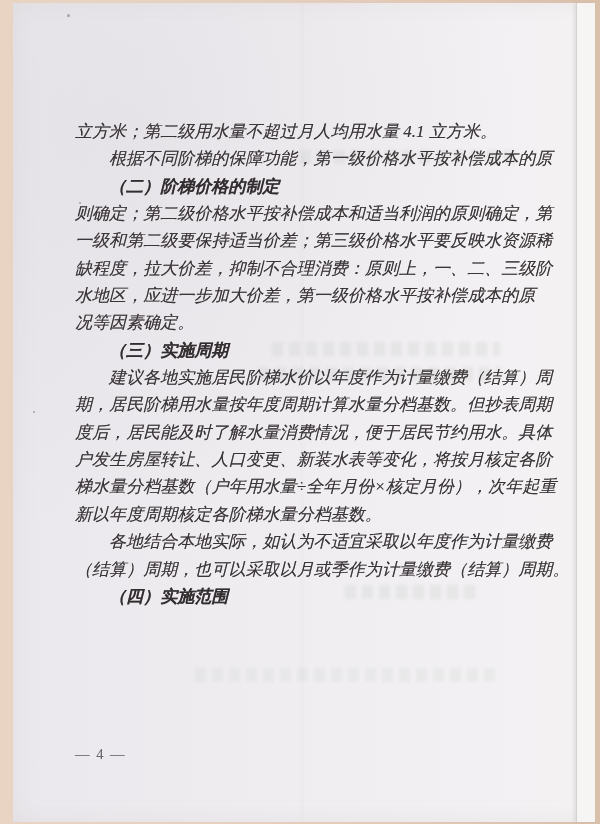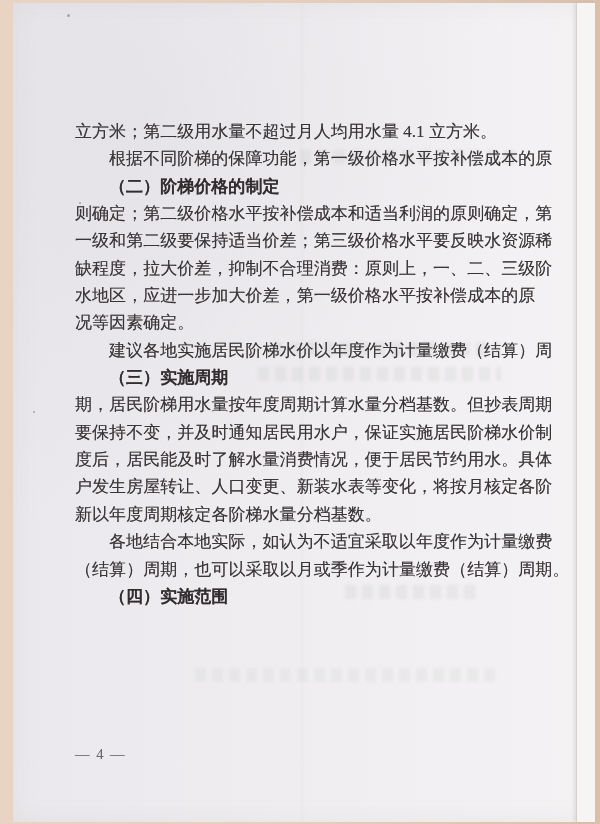--- a/index.html
+++ b/index.html
@@ -53,21 +53,21 @@
   .text-block {
     position: absolute;
     left: 62px; top: 115px;
     width: 450px;
     font-size: 17px;
     line-height: 27.35px;
     color: #3a3537;
     text-shadow: 0 0 0.5px rgba(58,53,55,0.55);
     letter-spacing: 0.05px;
   }
-  .line { white-space: nowrap; }
+  .line { white-space: nowrap; font-style: italic; }
   .indent { padding-left: 34px; }
   .heading { font-weight: 700; color: #322d2f; }
   .folio {
     position: absolute;
     left: 62px; top: 743px;
     font-size: 14.5px;
     letter-spacing: 1.5px;
     color: #6a686d;
     text-shadow: 0 0 0.5px rgba(106,104,109,0.5);
   }
@@ -92,26 +92,26 @@
 
   <div class="text-block">
     <div class="line">立方米；第二级用水量不超过月人均用水量 4.1 立方米。</div>
     <div class="line indent">根据不同阶梯的保障功能，第一级价格水平按补偿成本的原</div>
     <div class="line heading indent">（二）阶梯价格的制定</div>
     <div class="line">则确定；第二级价格水平按补偿成本和适当利润的原则确定，第</div>
     <div class="line">一级和第二级要保持适当价差；第三级价格水平要反映水资源稀</div>
     <div class="line">缺程度，拉大价差，抑制不合理消费：原则上，一、二、三级阶</div>
     <div class="line">水地区，应进一步加大价差，第一级价格水平按补偿成本的原</div>
     <div class="line">况等因素确定。</div>
+    <div class="line heading indent">（三）实施周期</div>
     <div class="line indent">建议各地实施居民阶梯水价以年度作为计量缴费（结算）周</div>
-    <div class="line heading indent">（三）实施周期</div>
     <div class="line">期，居民阶梯用水量按年度周期计算水量分档基数。但抄表周期</div>
-    <div class="line">要保持不变，并及时通知居民用水户，保证实施居民阶梯水价制</div>
     <div class="line">度后，居民能及时了解水量消费情况，便于居民节约用水。具体</div>
     <div class="line">户发生房屋转让、人口变更、新装水表等变化，将按月核定各阶</div>
+    <div class="line">梯水量分档基数（户年用水量÷全年月份×核定月份），次年起重</div>
     <div class="line">新以年度周期核定各阶梯水量分档基数。</div>
     <div class="line indent">各地结合本地实际，如认为不适宜采取以年度作为计量缴费</div>
     <div class="line">（结算）周期，也可以采取以月或季作为计量缴费（结算）周期。</div>
     <div class="line heading indent">（四）实施范围</div>
   </div>
 
   <div class="folio">— 4 —</div>
 
 </div>
 

